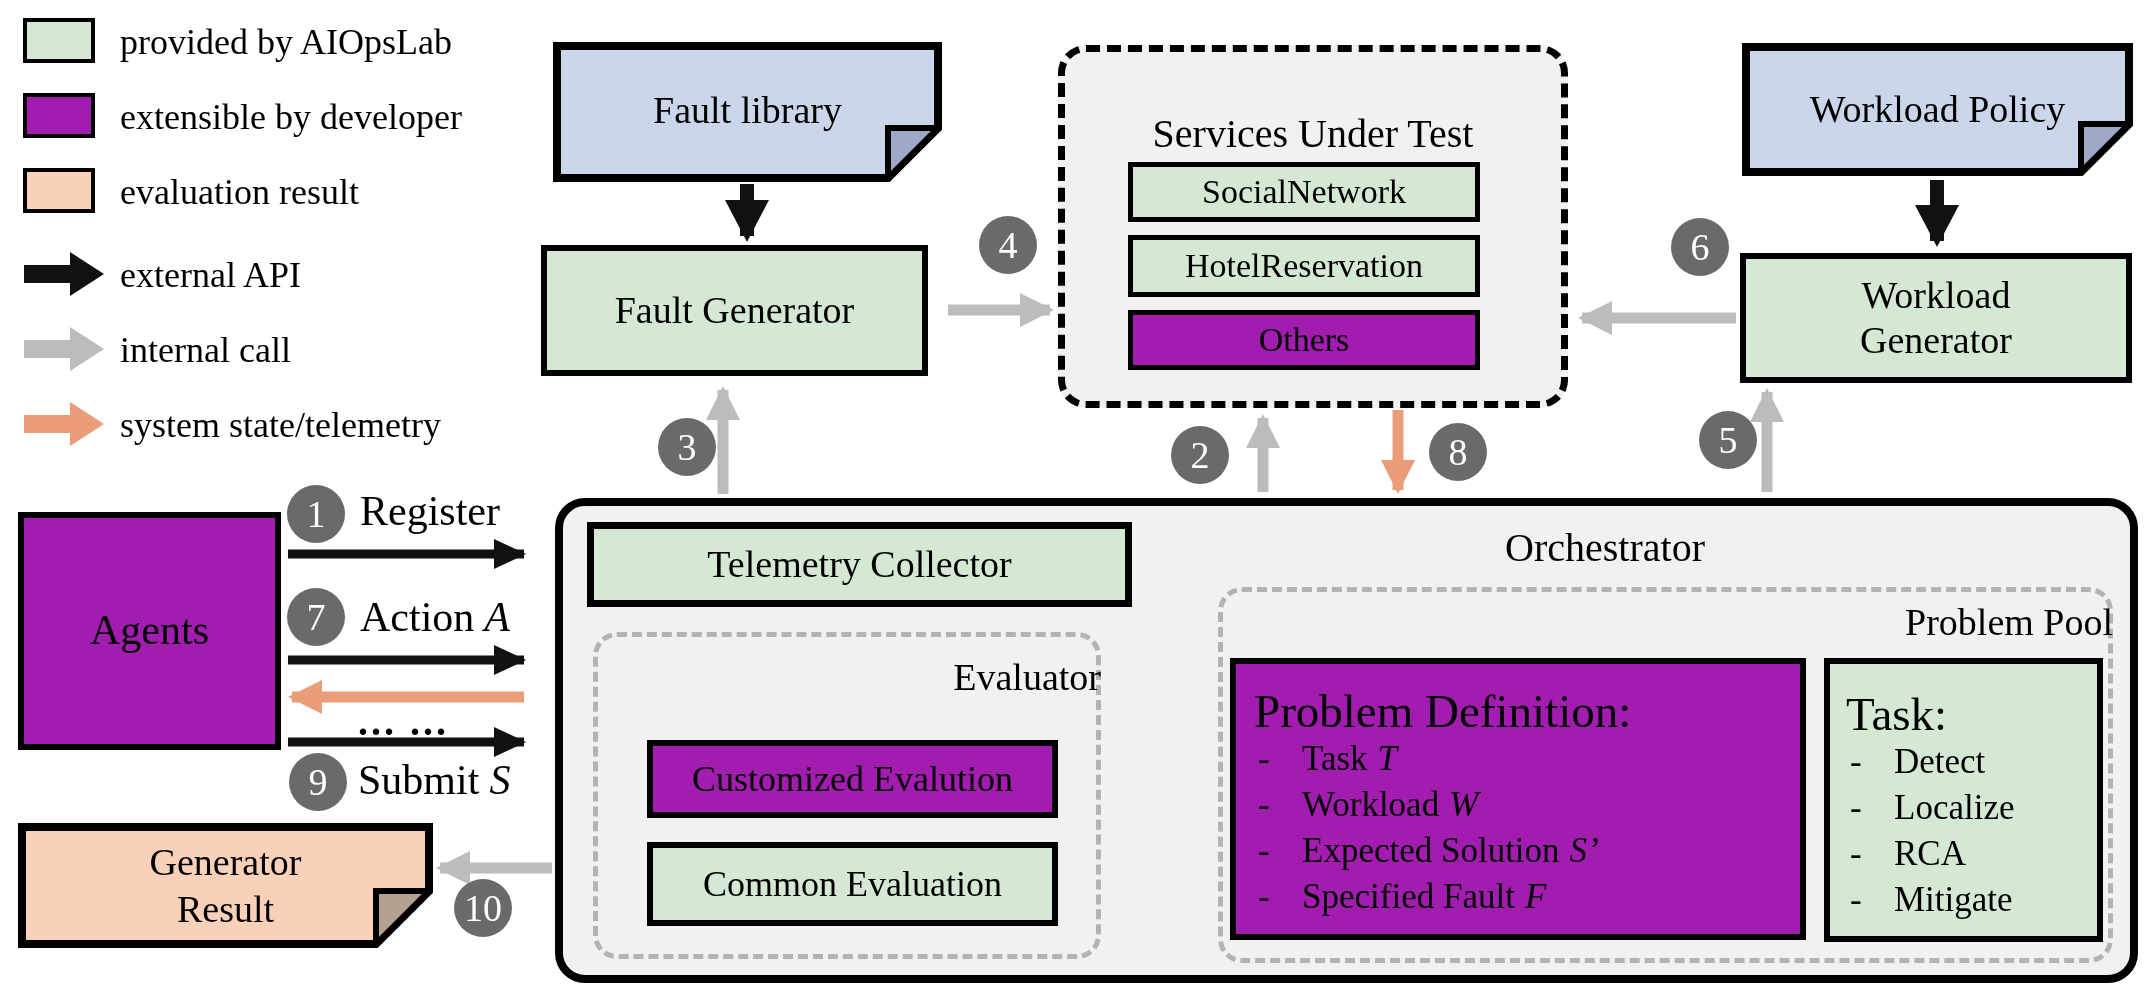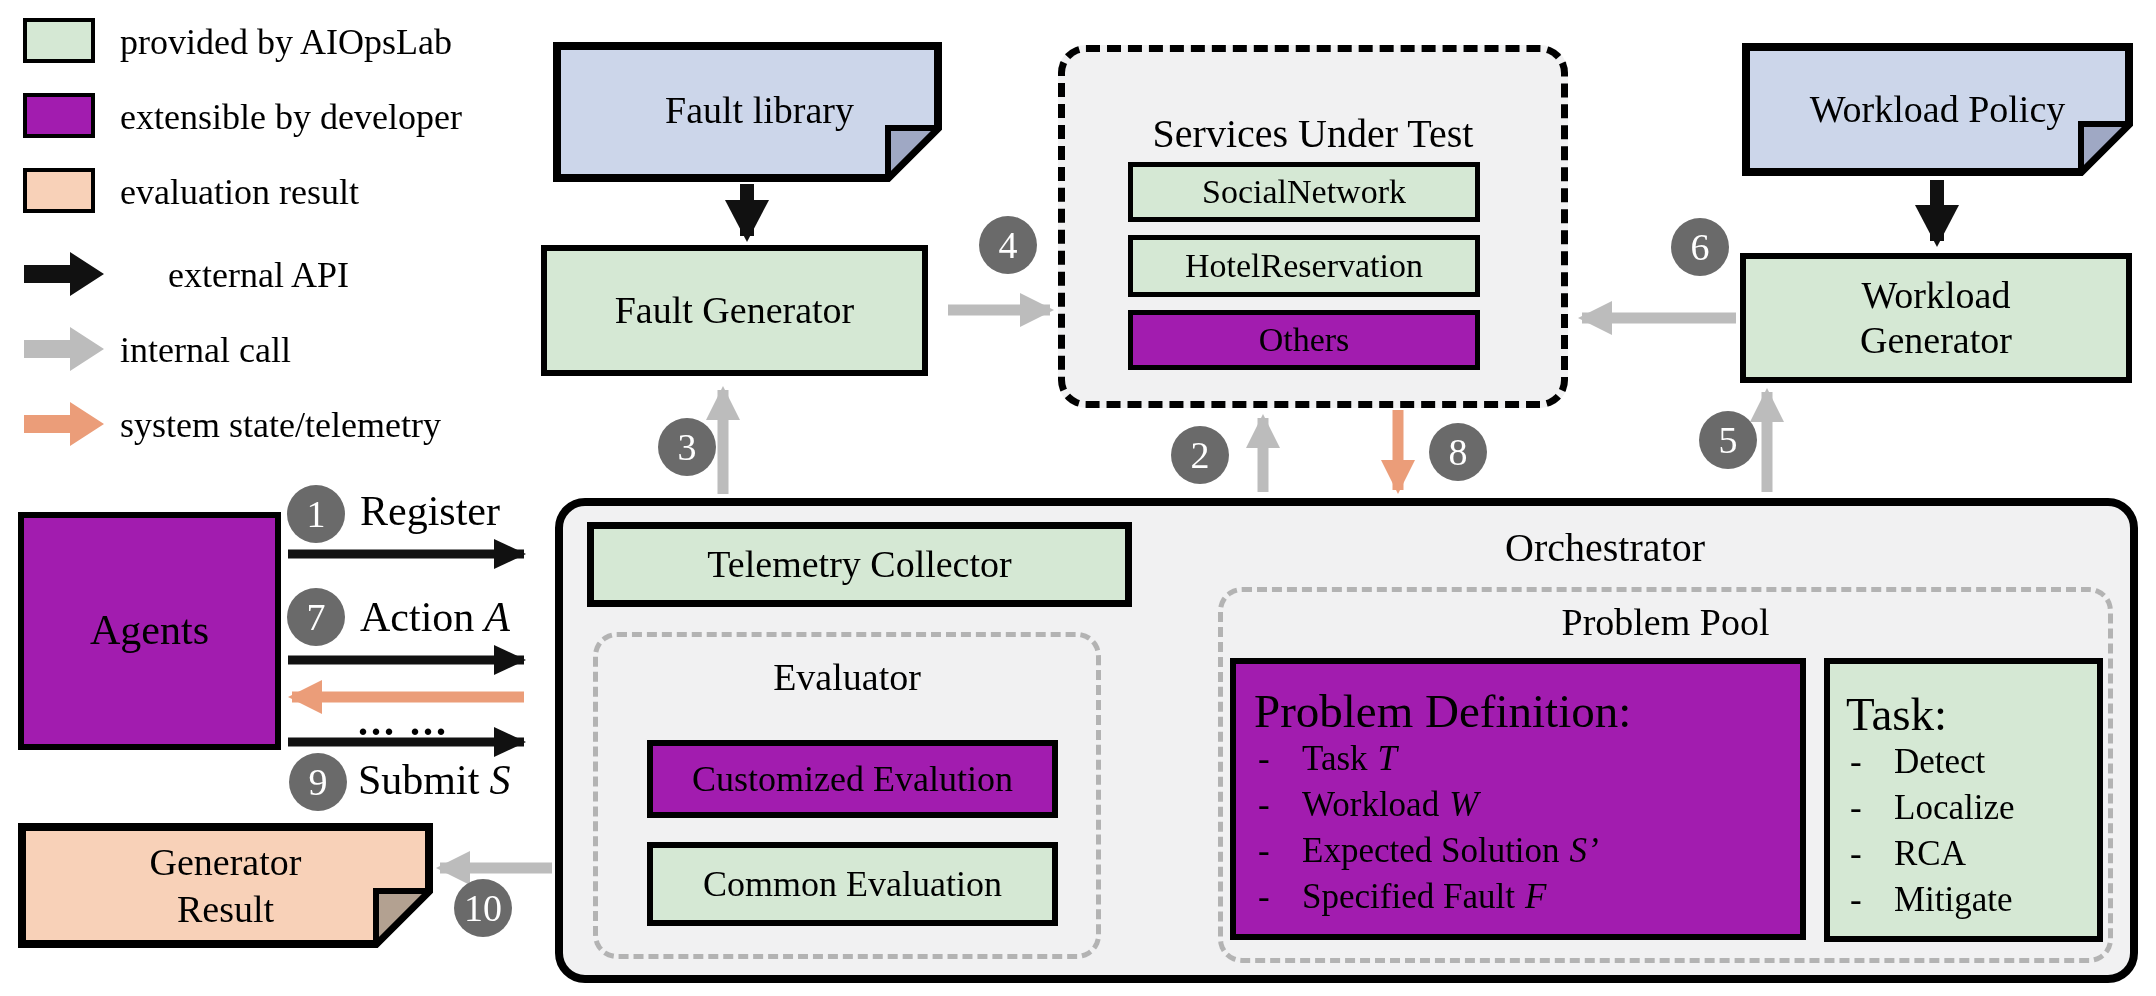--- a/index.html
+++ b/index.html
@@ -14,21 +14,21 @@
   .blue{background:#a21caf;}
   .orange{background:#f8d1b8;}
 
   
   .panel{position:absolute;box-sizing:border-box;background:#f1f1f2;}
   .dash-black{border:7px dashed #000;border-radius:28px;}
   .dash-gray{border:5px dashed #b3b3b3;border-radius:24px;background:transparent;}
   .solid-round{border:8px solid #000;border-radius:30px;}
 
   .title{position:absolute;text-align:center;font-size:40px;}
-  .subtitle{position:absolute;text-align:center;font-size:38px;}
+  .subtitle{position:absolute;text-align:right;font-size:38px;}
 
   
   .svc{position:absolute;border:5px solid #000;box-sizing:border-box;
        display:flex;align-items:center;justify-content:center;font-size:34px;}
 
   
   .note{position:absolute;}
   .note svg{position:absolute;left:0;top:0;}
   .note .note-label{position:absolute;left:0;top:0;width:100%;height:100%;
        display:flex;flex-direction:column;align-items:center;justify-content:center;
@@ -69,34 +69,34 @@
 
     <div class="lg-swatch blue" style="top:93px;"></div>
     <div class="lg-label" style="top:96px;">extensible by developer</div>
 
     <div class="lg-swatch orange" style="top:168px;"></div>
     <div class="lg-label" style="top:171px;">evaluation result</div>
 
     <svg class="lg-arrow" style="top:252px;" width="80" height="44">
       <polygon points="0,13 46,13 46,0 80,22 46,44 46,31 0,31" fill="#111"></polygon>
     </svg>
-    <div class="lg-label" style="top:254px;margin-left:48px;">external API</div>
+    <div class="lg-label" style="top:254px;">external API</div>
 
     <svg class="lg-arrow" style="top:327px;" width="80" height="44">
       <polygon points="0,13 46,13 46,0 80,22 46,44 46,31 0,31" fill="#bcbcbc"></polygon>
     </svg>
     <div class="lg-label" style="top:329px;">internal call</div>
 
     <svg class="lg-arrow" style="top:402px;" width="80" height="44">
       <polygon points="0,13 46,13 46,0 80,22 46,44 46,31 0,31" fill="#eb9d79"></polygon>
     </svg>
     <div class="lg-label" style="top:404px;">system state/telemetry</div>
   </div>
 
-  <div class="note" style="left:553px;top:42px;width:389px;height:136px;padding-left:24px;">
+  <div class="note" style="left:553px;top:42px;width:389px;height:136px;">
     <svg width="389" height="140">
       <polygon points="4,4 385,4 385,86 335,136 4,136" fill="#ccd6ea" stroke="#000" stroke-width="8"></polygon>
       <polygon points="335,136 385,86 335,86" fill="#9fa8c4" stroke="#000" stroke-width="6"></polygon>
     </svg>
     <div class="note-label">Fault library</div>
   </div>
 
   <div class="note" style="left:1742px;top:43px;width:391px;height:133px;">
     <svg width="391" height="133">
       <polygon points="4,4 387,4 387,81 339,129 4,129" fill="#ccd6ea" stroke="#000" stroke-width="8"></polygon>

